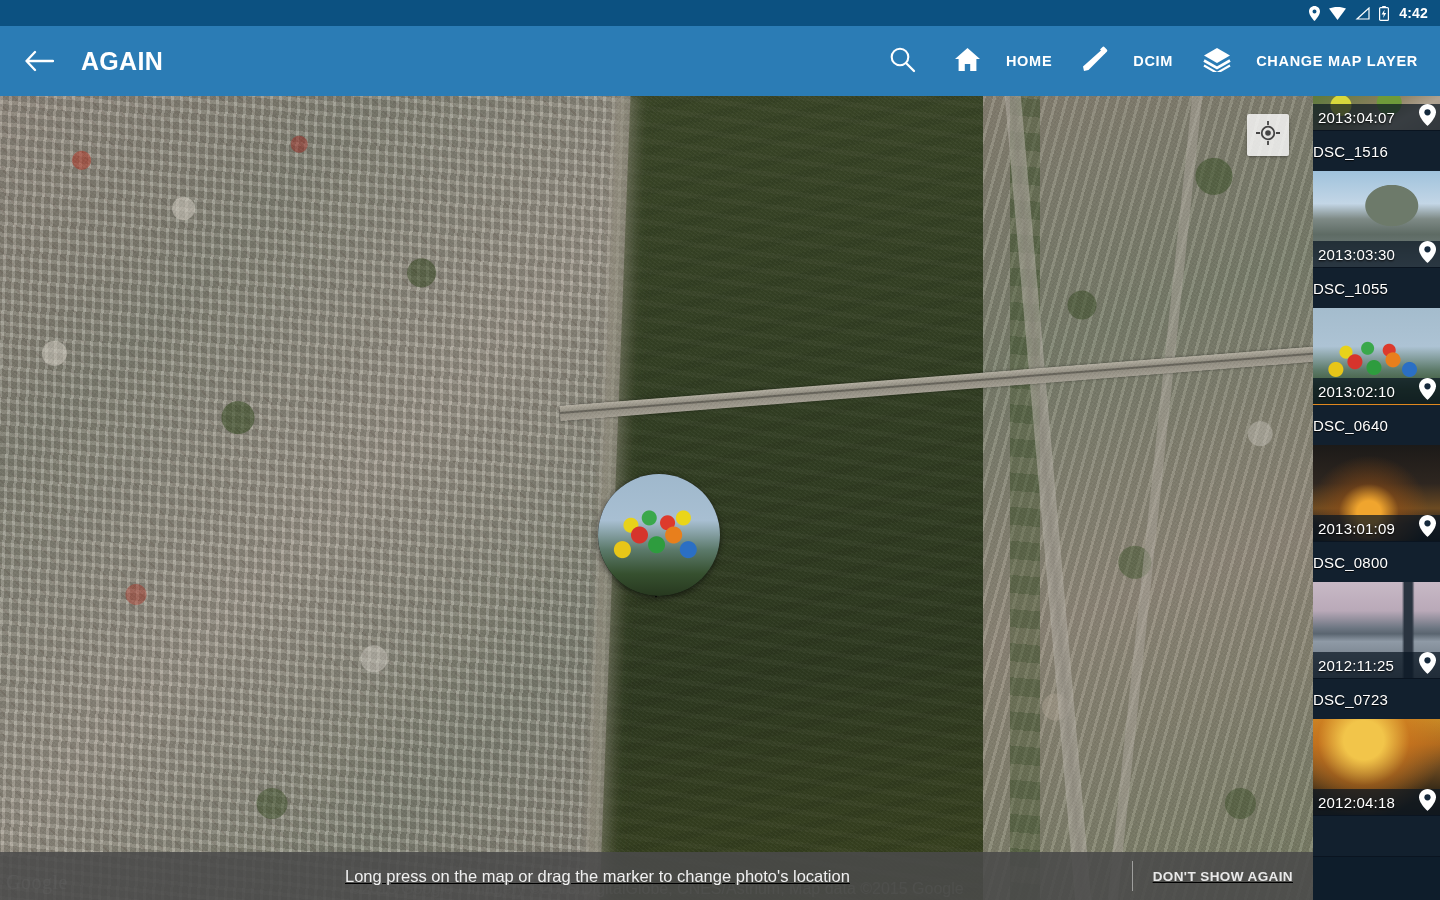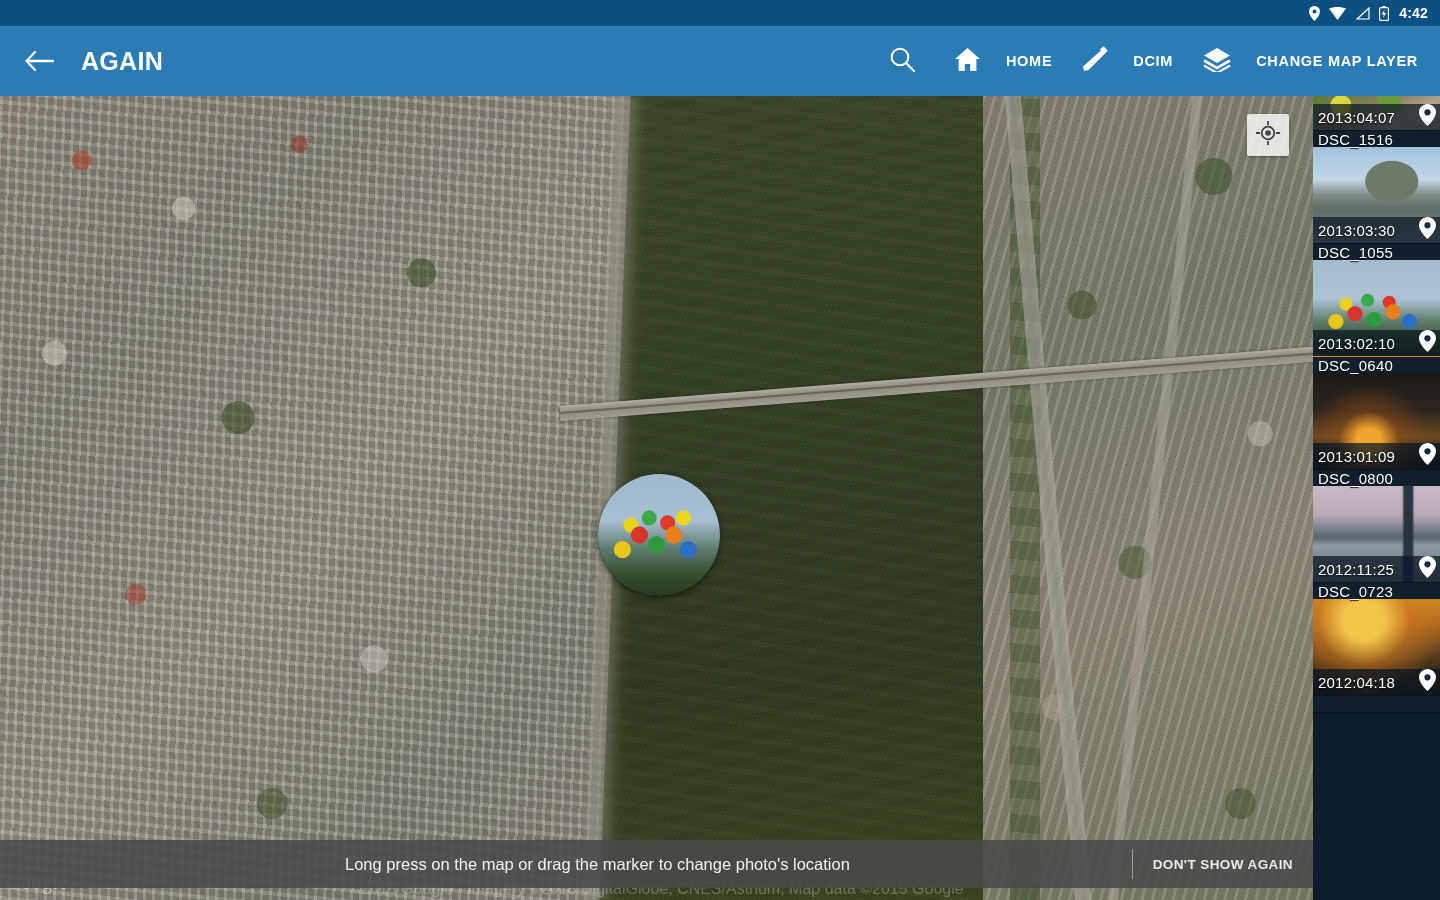--- a/index.html
+++ b/index.html
@@ -129,22 +129,22 @@
       radial-gradient(circle at 57% 40%, #dd3a2c 0 7px, transparent 8px),
       radial-gradient(circle at 70% 36%, #ead518 0 7px, transparent 8px),
       linear-gradient(180deg,#9fb8cc 0%,#a8bfd2 38%,#5c7a6b 62%,#36502f 82%,#27381f 100%); }
 
   
   .sidebar { position:absolute; left:1313px; top:96px; width:127px; height:804px;
     background:#0e1d2b; overflow:hidden; }
   .thumb { position:relative; width:127px; background:#000;
     border-bottom:1px solid #0a1420; cursor:pointer; }
   .thumb.selected { outline:3px solid #E0881F; outline-offset:-3px; z-index:2; }
-  .thumb .title { height:16px; background:#12202e; color:#fff; font-size:15px;
-    display:flex; align-items:center; padding-left:5px; letter-spacing:.2px;
+  .thumb .title { height:40px; background:#12202e; color:#fff; font-size:15px;
+    display:flex; align-items:center; letter-spacing:.2px;
     text-shadow:0 1px 1px rgba(0,0,0,.9); position:relative; z-index:3; }
   .thumb .img { height:96px; width:127px; position:relative; overflow:hidden; }
   .thumb .meta { position:absolute; left:0; bottom:0; width:127px; height:26px;
     background:rgba(10,22,34,.72); display:flex; align-items:center;
     justify-content:space-between; padding:0 4px 0 5px; z-index:3; }
   .thumb .date { color:#fff; font-size:15px; letter-spacing:.2px;
     text-shadow:0 1px 2px rgba(0,0,0,.95); }
   .thumb.partial .img { height:34px; }
 
   
@@ -172,22 +172,22 @@
       linear-gradient(90deg, transparent 70%, #2a3440 72% 78%, transparent 80%),
       linear-gradient(180deg,#c8b9c6 0%,#b9a9b8 30%,#6d7682 48%,#5a6570 54%,#8f9aa6 62%,#5d6772 100%); }
   .ph-sunsetcity { background:
       radial-gradient(ellipse at 40% 22%, #f2c54a 0 20px, rgba(210,120,30,.55) 46px, transparent 80px),
       linear-gradient(180deg,#c88a26 0%,#b06a1e 26%,#6e4a20 50%,#3a2c18 72%,#241c12 100%); }
   .ph-flower { background:
       radial-gradient(circle at 50% 58%, #f2f4ee 0 17px, rgba(200,210,190,.35) 24px, transparent 30px),
       linear-gradient(165deg,#3a4a2c 0%,#4e5e38 30%,#6a6a58 55%,#44502e 78%,#2c3820 100%); }
 
   
-  .hintbar { position:absolute; left:0; bottom:12px; width:1313px; height:48px;
-    background:rgba(74,74,74,.88); display:flex; align-items:center; }
+  .hintbar { position:absolute; left:0; bottom:0; width:1313px; height:48px;
+    background:rgba(74,74,74,.88); display:flex; align-items:center;text-decoration:underline; }
   .hintbar .msg { color:#f0f0f0; font-size:16.5px; margin-left:345px; }
   .hintbar .spacer { flex:1; }
   .hintbar .divider { width:1px; height:30px; background:rgba(255,255,255,.45); }
   .hintbar .dismiss { color:#eaeaea; font-size:13.5px; font-weight:bold;
     letter-spacing:.4px; padding:0 20px; cursor:pointer; }
 
   .attribution { position:absolute; left:0; bottom:2px; width:1313px;
     text-align:center; color:rgba(225,225,225,.30); font-size:16px; }
 </style>
 </head>

